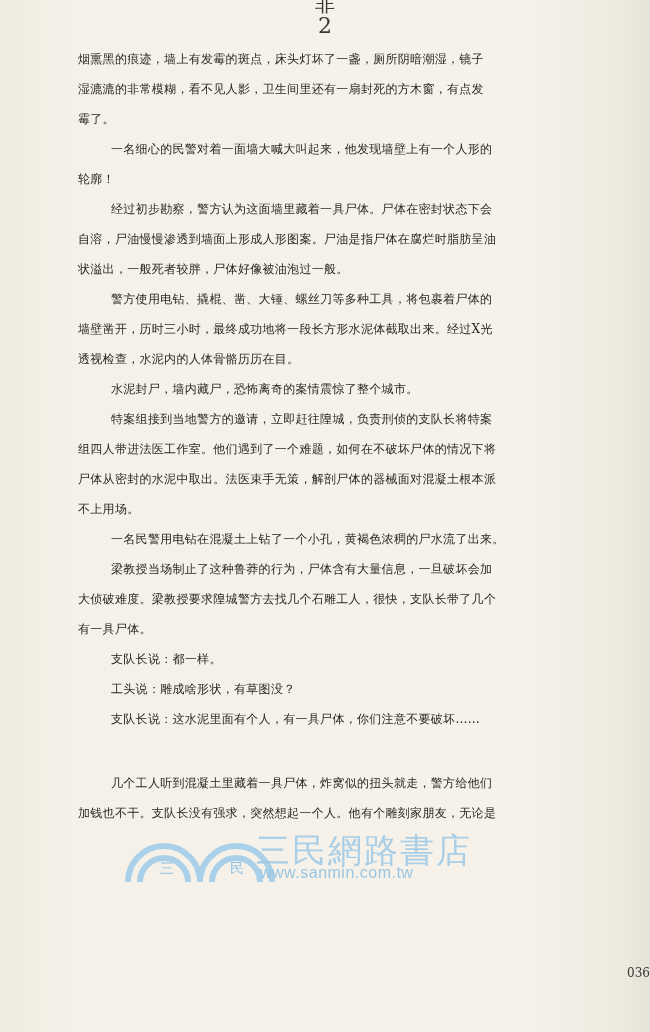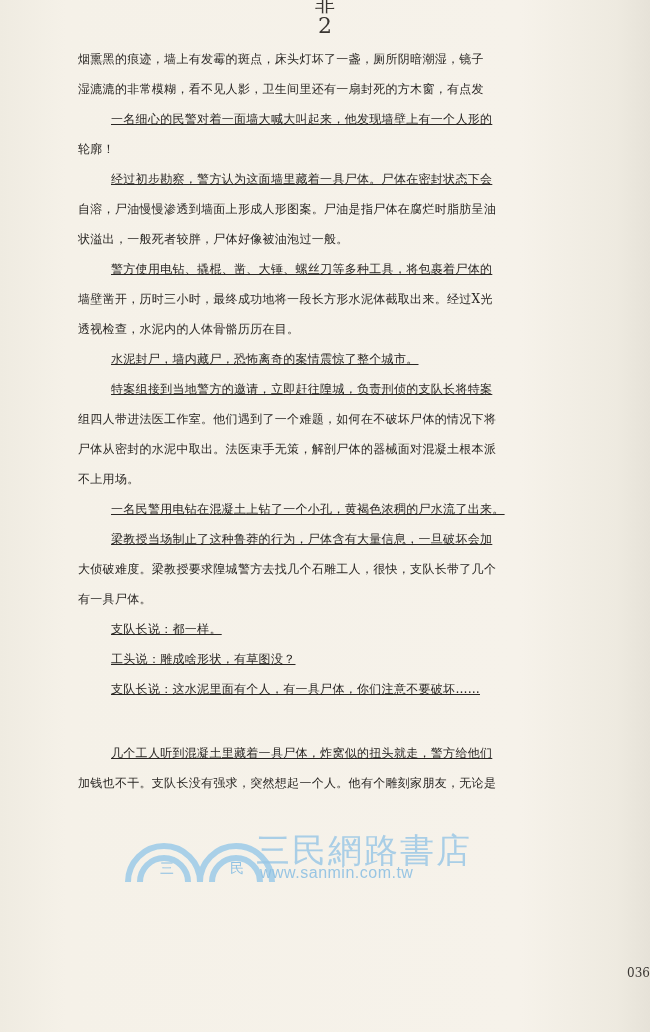--- a/index.html
+++ b/index.html
@@ -23,21 +23,21 @@
     top: 14px; font-size: 22px; color: #3a3632; line-height: 24px;
   }
   .body-text {
     position: absolute; left: 62px; width: 550px; top: 44px;
   }
   .line {
     height: 30px; line-height: 30px; font-size: 12px; white-space: nowrap;
     letter-spacing: 0.3px;
     margin-left: 16px;
   }
-  .line.indent { padding-left: 33px; text-decoration: underline; }
+  .line.indent { padding-left: 33px; }
   .watermark {
     position: absolute; left: 120px; top: 834px; width: 400px; height: 50px;
   }
   .wm-logo { position: absolute; left: 0; top: 0; }
   .wm-title {
     position: absolute; left: 136px; top: -6px; font-size: 34px; color: #9cc8e6;
     letter-spacing: 2px; font-family: Liberation Mono, monospace; opacity: 0.85;
   }
   .wm-url {
     position: absolute; left: 140px; top: 30px; font-size: 16px; color: #8fc1e3;
@@ -54,20 +54,21 @@
 </head>
 <body>
 
 <div class="page">
   <div class="header-glyph">非</div>
   <div class="header-num">2</div>
 
   <div class="body-text" id="body-text">
       <div class="line">烟熏黑的痕迹，墙上有发霉的斑点，床头灯坏了一盏，厕所阴暗潮湿，镜子</div>
       <div class="line">湿漉漉的非常模糊，看不见人影，卫生间里还有一扇封死的方木窗，有点发</div>
+      <div class="line">霉了。</div>
       <div class="line indent">一名细心的民警对着一面墙大喊大叫起来，他发现墙壁上有一个人形的</div>
       <div class="line">轮廓！</div>
       <div class="line indent">经过初步勘察，警方认为这面墙里藏着一具尸体。尸体在密封状态下会</div>
       <div class="line">自溶，尸油慢慢渗透到墙面上形成人形图案。尸油是指尸体在腐烂时脂肪呈油</div>
       <div class="line">状溢出，一般死者较胖，尸体好像被油泡过一般。</div>
       <div class="line indent">警方使用电钻、撬棍、凿、大锤、螺丝刀等多种工具，将包裹着尸体的</div>
       <div class="line">墙壁凿开，历时三小时，最终成功地将一段长方形水泥体截取出来。经过X光</div>
       <div class="line">透视检查，水泥内的人体骨骼历历在目。</div>
       <div class="line indent">水泥封尸，墙内藏尸，恐怖离奇的案情震惊了整个城市。</div>
       <div class="line indent">特案组接到当地警方的邀请，立即赶往隍城，负责刑侦的支队长将特案</div>

